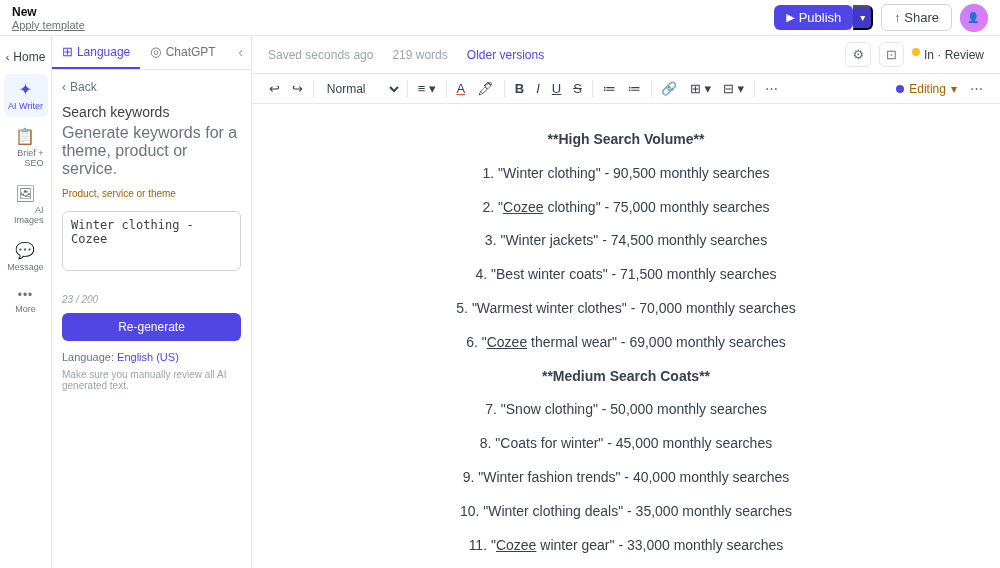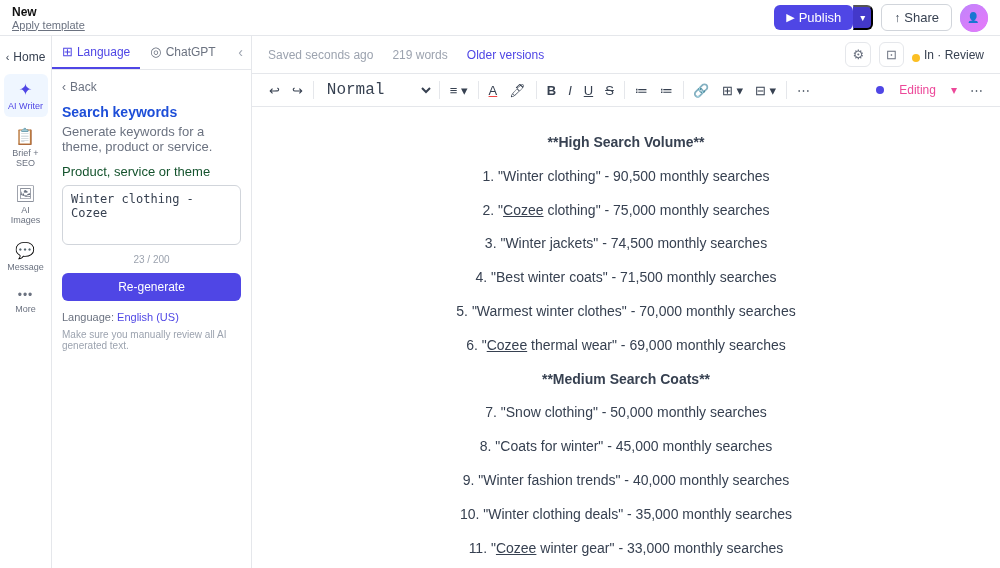--- a/index.html
+++ b/index.html
@@ -18,61 +18,61 @@
 
     
     .main { display: flex; flex: 1; overflow: hidden; }
 
     
     .icon-sidebar { width: 52px; background: #fff; border-right: 1px solid #e5e7eb; display: flex; flex-direction: column; align-items: center; padding: 8px 0; gap: 4px; flex-shrink: 0; }
     .icon-sidebar-item { display: flex; flex-direction: column; align-items: center; gap: 2px; padding: 6px 4px; border-radius: 6px; cursor: pointer; width: 44px; }
     .icon-sidebar-item.active { background: #eff6ff; }
     .icon-sidebar-item .icon { font-size: 16px; color: #6b7280; }
     .icon-sidebar-item.active .icon { color: #4f46e5; }
-    .icon-sidebar-item .label { font-size: 9px; color: #6b7280; text-align: center; }
+    .icon-sidebar-item .label { font-size: 9px; color: #6b7280; text-align: right; }
     .icon-sidebar-item.active .label { color: #4f46e5; }
     .home-btn { display: flex; align-items: center; gap: 4px; padding: 6px 8px; font-size: 12px; color: #374151; cursor: pointer; }
 
     
     .templates-panel { width: 200px; border-right: 1px solid #e5e7eb; display: flex; flex-direction: column; flex-shrink: 0; background: #fff; overflow: hidden; }
     .panel-tabs { display: flex; border-bottom: 1px solid #e5e7eb; }
     .panel-tab { display: flex; align-items: center; gap: 4px; padding: 8px 10px; font-size: 12px; color: #6b7280; cursor: pointer; border-bottom: 2px solid transparent; }
     .panel-tab.active { color: #4f46e5; border-bottom: 2px solid #4f46e5; }
     .panel-tab-icon { font-size: 13px; }
     .panel-collapse { margin-left: auto; padding: 8px; cursor: pointer; color: #9ca3af; font-size: 14px; }
 
     .panel-body { padding: 10px; overflow-y: auto; flex: 1; }
     .panel-back { display: flex; align-items: center; gap: 4px; font-size: 12px; color: #6b7280; cursor: pointer; margin-bottom: 10px; }
     .panel-back-icon { font-size: 12px; }
-    .panel-title { font-size: 14px; font-weight: 700; color: #1d4ed8; margin-bottom: 4px; }
-    .panel-subtitle { font-size: 13px; color: #6b7280; margin-bottom: 10px; }
-    .panel-field-label { font-size: 13px; font-weight: 500; color: #14532d; margin-bottom: 6px; }
+    .panel-title { font-size: 14px; font-weight: 400; color: #404040; margin-bottom: 4px; }
+    .panel-subtitle { font-size: 16px; color: #6b7280; margin-bottom: 10px; }
+    .panel-field-label { font-size: 10px; font-weight: 500; color: #a16207; margin-bottom: 12px; }
     .panel-textarea { width: 100%; border: 1px solid #d1d5db; border-radius: 6px; padding: 6px 8px; font-size: 12px; resize: none; height: 60px; color: #374151; outline: none; }
-    .char-count { font-size: 10px; color: #9ca3af; text-align: center; margin-top: 6px; margin-bottom: 8px; }
+    .char-count { font-size: 10px; color: #9ca3af; text-align: left; margin-top: 20px; margin-bottom: 8px; font-style: italic; }
     .btn-regenerate { width: 100%; background: #4f46e5; color: #fff; border: none; border-radius: 6px; padding: 7px; font-size: 12px; font-weight: 500; cursor: pointer; }
     .panel-lang { font-size: 11px; color: #6b7280; margin-top: 10px; }
     .panel-lang a { color: #4f46e5; text-decoration: none; }
     .panel-note { font-size: 10px; color: #9ca3af; margin-top: 6px; }
 
     
     .editor-area { flex: 1; display: flex; flex-direction: column; overflow: hidden; }
     .editor-meta { display: flex; align-items: center; justify-content: space-between; padding: 6px 16px; border-bottom: 1px solid #e5e7eb; flex-shrink: 0; }
     .editor-meta-left { display: flex; align-items: center; gap: 19px; font-size: 12px; color: #9ca3af; }
     .editor-meta-left a { color: #4f46e5; text-decoration: none; }
     .editor-meta-right { display: flex; align-items: center; gap: 8px; }
     .meta-icon-btn { background: none; border: 1px solid #e5e7eb; border-radius: 6px; padding: 4px 6px; cursor: pointer; color: #6b7280; font-size: 13px; }
-    .status-badge { display: flex; align-items: flex-end; gap: 4px; font-size: 12px; color: #374151; }
+    .status-badge { display: flex; align-items: flex-start; gap: 4px; font-size: 12px; color: #374151; }
     .status-dot { width: 8px; height: 8px; border-radius: 50%; background: #fbbf24; }
 
     
     .toolbar { display: flex; align-items: center; gap: 2px; padding: 4px 12px; border-bottom: 1px solid #e5e7eb; flex-shrink: 0; flex-wrap: nowrap; overflow-x: auto; }
     .toolbar-btn { background: none; border: none; cursor: pointer; padding: 3px 5px; border-radius: 4px; font-size: 13px; color: #374151; display: flex; align-items: center; gap: 2px; }
     .toolbar-separator { width: 1px; height: 18px; background: #e5e7eb; margin: 0 3px; }
-    .toolbar-select { border: none; font-size: 16px; color: #374151; cursor: pointer; padding: 2px 4px; background: none; font-family: Liberation Mono, monospace; }
-    .toolbar-editing { display: flex; align-items: center; gap: 15px; font-size: 12px; color: #ec4899; padding: 3px 6px; border-radius: 4px; cursor: pointer; }
+    .toolbar-select { border: none; font-size: 12px; color: #374151; cursor: pointer; padding: 2px 4px; background: none; }
+    .toolbar-editing { display: flex; align-items: center; gap: 5px; font-size: 12px; color: #a16207; padding: 3px 6px; border-radius: 4px; cursor: pointer; }
     .toolbar-editing-dot { width: 8px; height: 8px; border-radius: 50%; background: #4f46e5; }
 
     
     .editor-content { flex: 1; overflow-y: auto; padding: 24px 40px; text-align: center; }
     .content-text { font-size: 14px; color: #374151; line-height: 1.7; }
     .content-text p { margin-bottom: 10px; }
     .content-text strong { font-weight: 600; }
     .content-text .underline { text-decoration: underline; }
   </style>
 </head>

